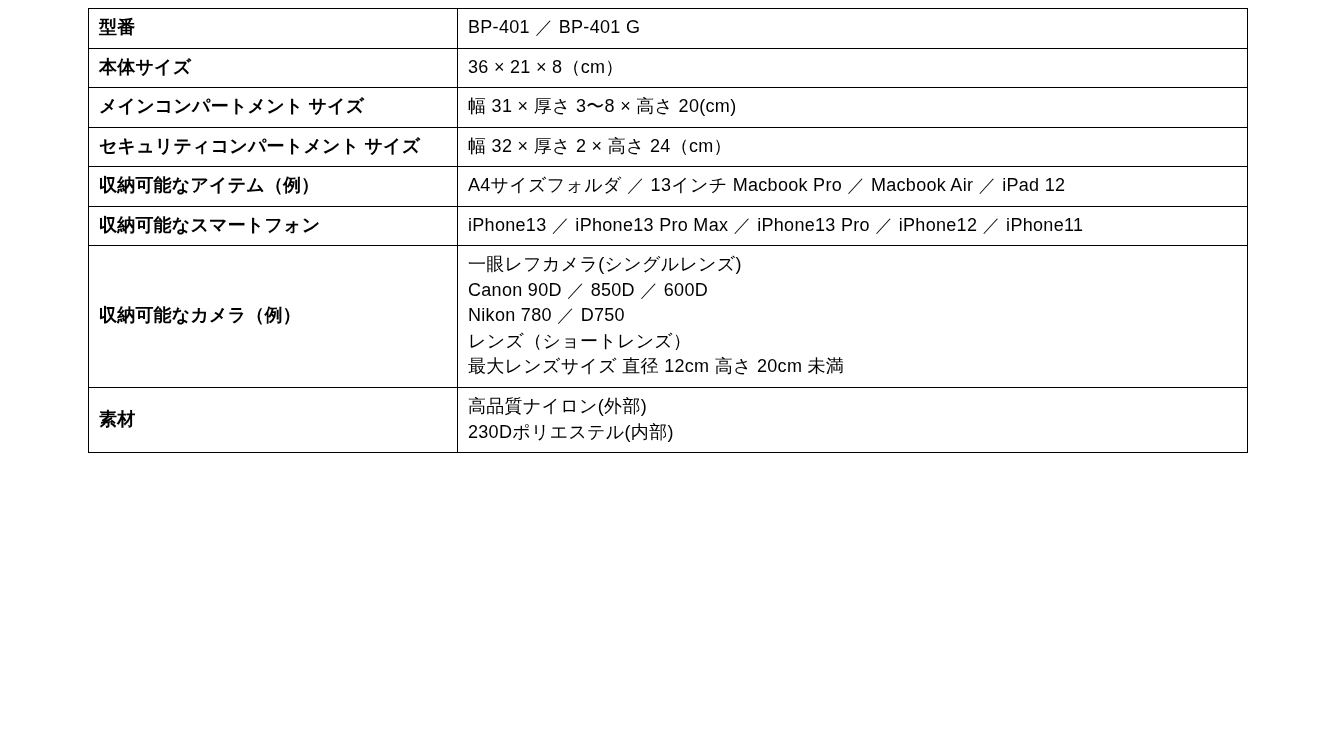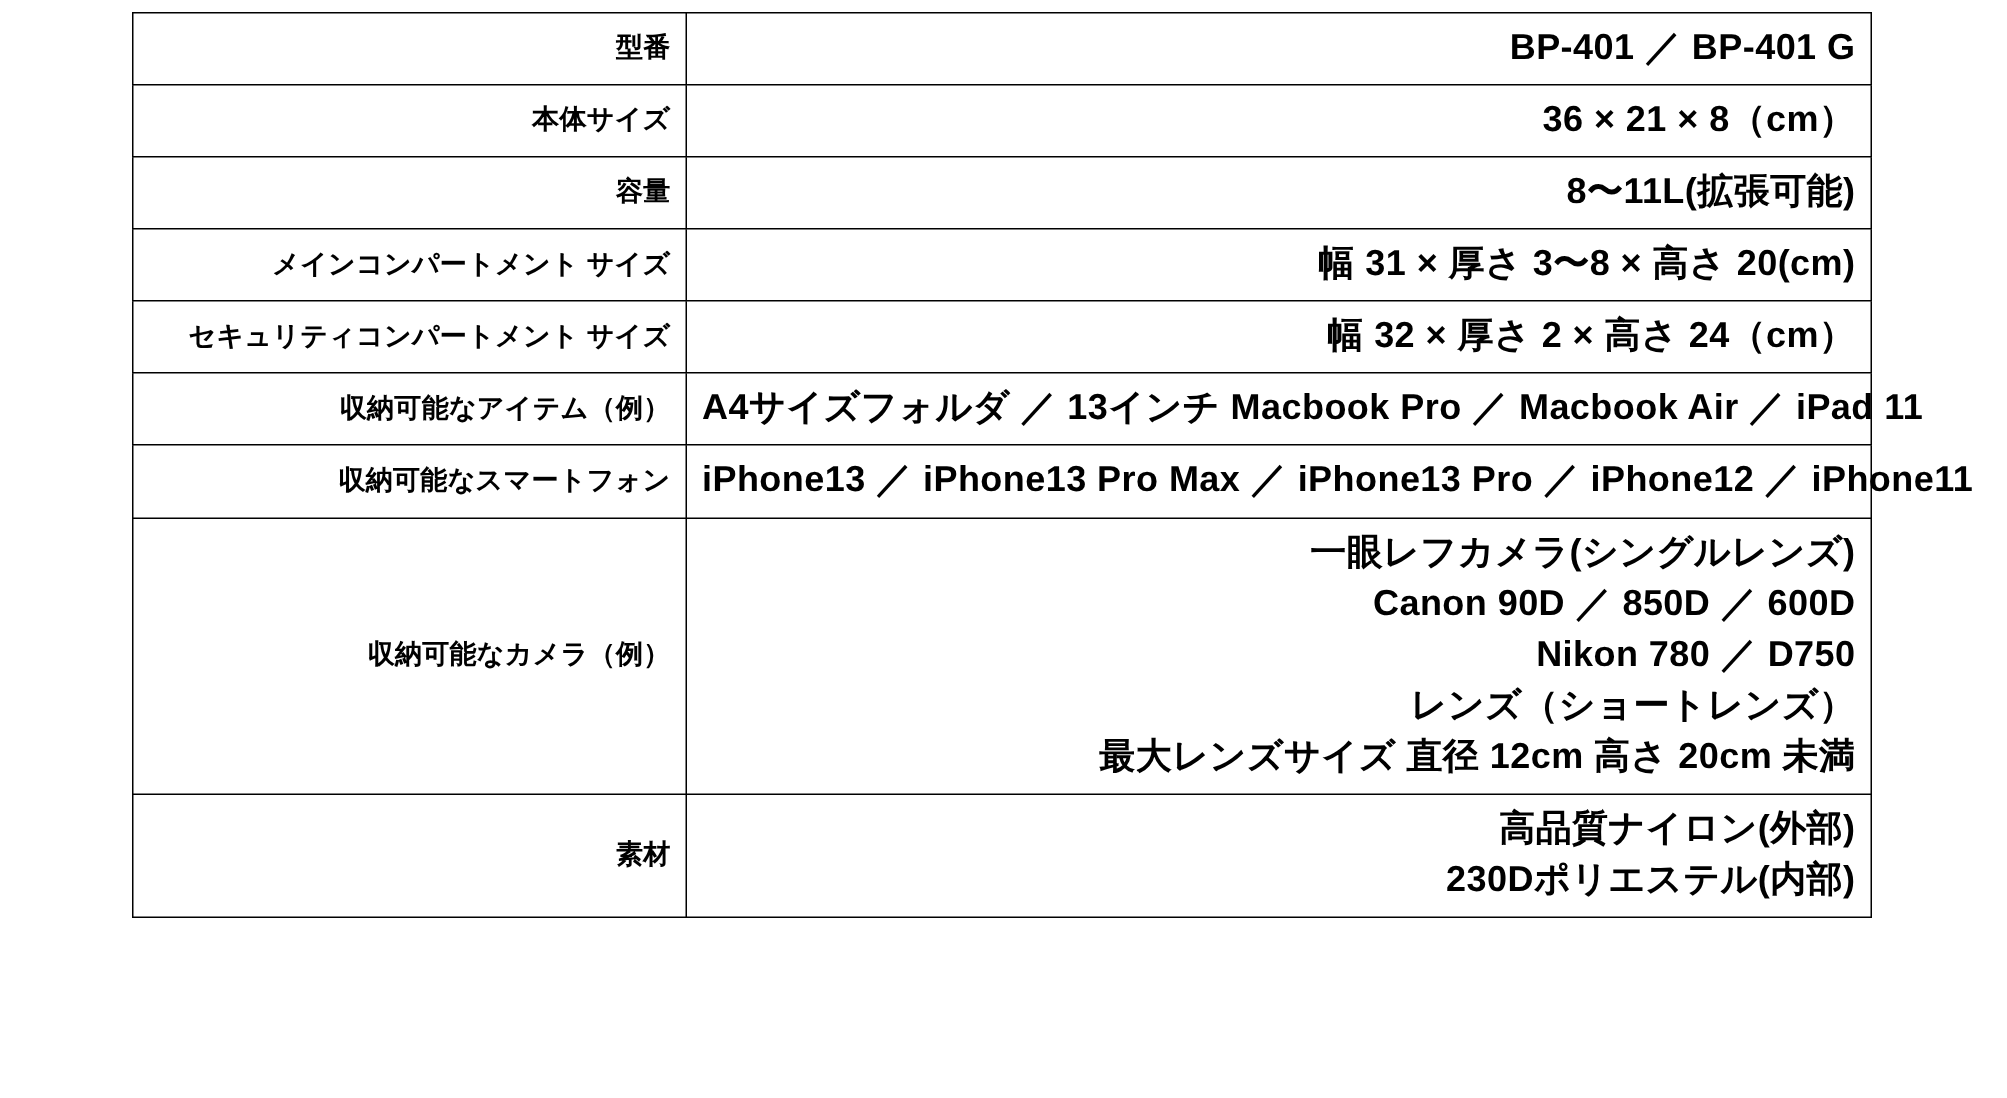--- a/index.html
+++ b/index.html
@@ -12,21 +12,20 @@
     height: 732px;
     font-family: "Liberation Sans", "DejaVu Sans", sans-serif;
     color: #000000;
     overflow: hidden;
   }
   .page {
     position: relative;
     width: 1338px;
     height: 732px;
     background: #ffffff;
-    text-align: right;
   }
   table.spec-table {
     position: absolute;
     left: 88px;
     top: 8px;
     width: 1160px;
     border-collapse: collapse;
     table-layout: fixed;
     background: #ffffff;
   }
@@ -36,22 +35,22 @@
     padding: 6px 10px 7px 10px;
     line-height: 1.42;
   }
   td.label {
     width: 348px;
     font-weight: bold;
     font-size: 18px;
     letter-spacing: 0.2px;
   }
   td.value {
-    font-weight: bold;
-    font-size: 24px;
+    font-weight: normal;
+    font-size: 18px;
     letter-spacing: 0.3px;
   }
   .value .line {
     display: block;
     white-space: nowrap;
   }
   .tall-label {
     vertical-align: middle;
   }
 </style>
@@ -68,41 +67,35 @@
             <span class="line">BP-401 ／ BP-401 G</span>
           </td>
         </tr>
         <tr>
           <td class="label">本体サイズ</td>
           <td class="value">
             <span class="line">36 × 21 × 8（cm）</span>
           </td>
         </tr>
         <tr>
-          <td class="label">容量</td>
-          <td class="value">
-            <span class="line">8〜11L(拡張可能)</span>
-          </td>
-        </tr>
-        <tr>
           <td class="label">メインコンパートメント サイズ</td>
           <td class="value">
             <span class="line">幅 31 × 厚さ 3〜8 × 高さ 20(cm)</span>
           </td>
         </tr>
         <tr>
           <td class="label">セキュリティコンパートメント サイズ</td>
           <td class="value">
             <span class="line">幅 32 × 厚さ 2 × 高さ 24（cm）</span>
           </td>
         </tr>
         <tr>
           <td class="label">収納可能なアイテム（例）</td>
           <td class="value">
-            <span class="line">A4サイズフォルダ ／ 13インチ Macbook Pro ／ Macbook Air ／ iPad 11</span>
+            <span class="line">A4サイズフォルダ ／ 13インチ Macbook Pro ／ Macbook Air ／ iPad 12</span>
           </td>
         </tr>
         <tr>
           <td class="label">収納可能なスマートフォン</td>
           <td class="value">
             <span class="line">iPhone13 ／ iPhone13 Pro Max ／ iPhone13 Pro ／ iPhone12 ／ iPhone11</span>
           </td>
         </tr>
         <tr>
           <td class="label tall-label">収納可能なカメラ（例）</td>

